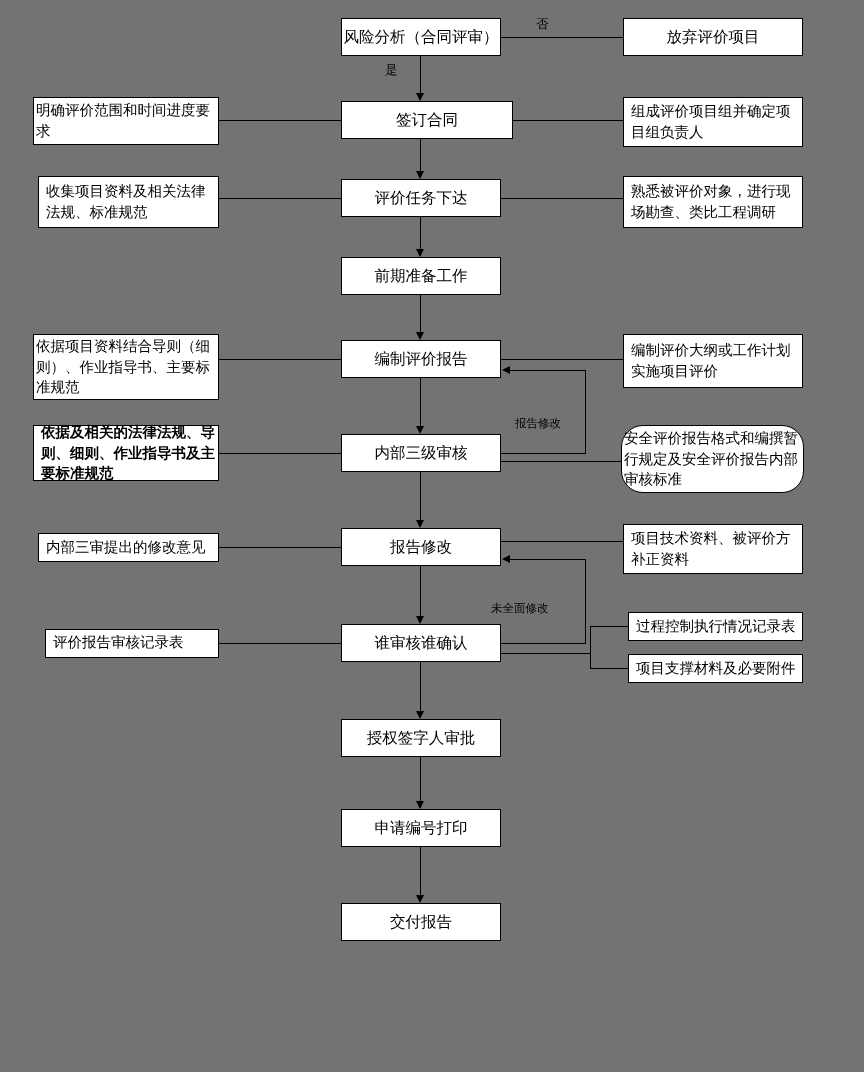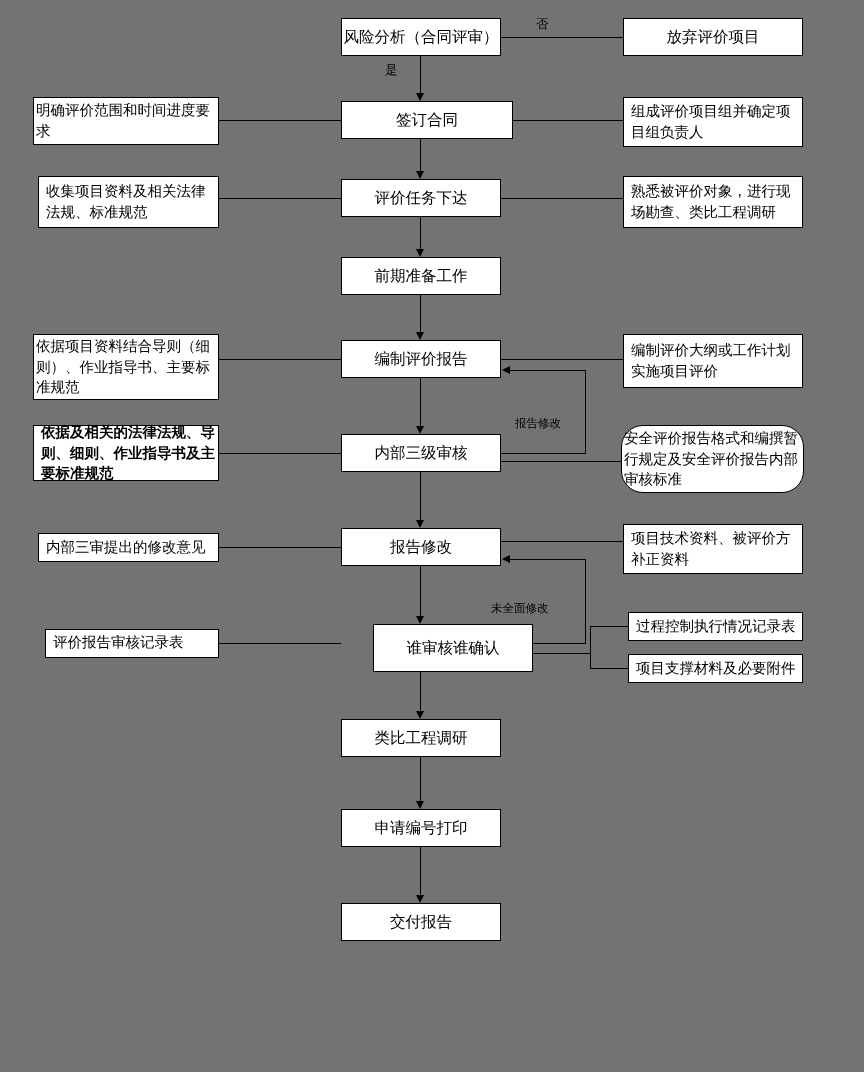--- a/index.html
+++ b/index.html
@@ -110,26 +110,26 @@
   </div>
 
   <div class="box center" style="left:341px; top:434px; width:160px; height:38px;">
     <span class="txt">内部三级审核</span>
   </div>
 
   <div class="box center" style="left:341px; top:528px; width:160px; height:38px;">
     <span class="txt">报告修改</span>
   </div>
 
-  <div class="box center" style="left:341px; top:624px; width:160px; height:48px;margin-left:32px;">
+  <div class="box center" style="left:341px; top:624px; width:160px; height:38px;">
     <span class="txt">谁审核谁确认</span>
   </div>
 
   <div class="box center" style="left:341px; top:719px; width:160px; height:38px;">
-    <span class="txt">类比工程调研</span>
+    <span class="txt">授权签字人审批</span>
   </div>
 
   <div class="box center" style="left:341px; top:809px; width:160px; height:38px;">
     <span class="txt">申请编号打印</span>
   </div>
 
   <div class="box center" style="left:341px; top:903px; width:160px; height:38px;">
     <span class="txt">交付报告</span>
   </div>
 

